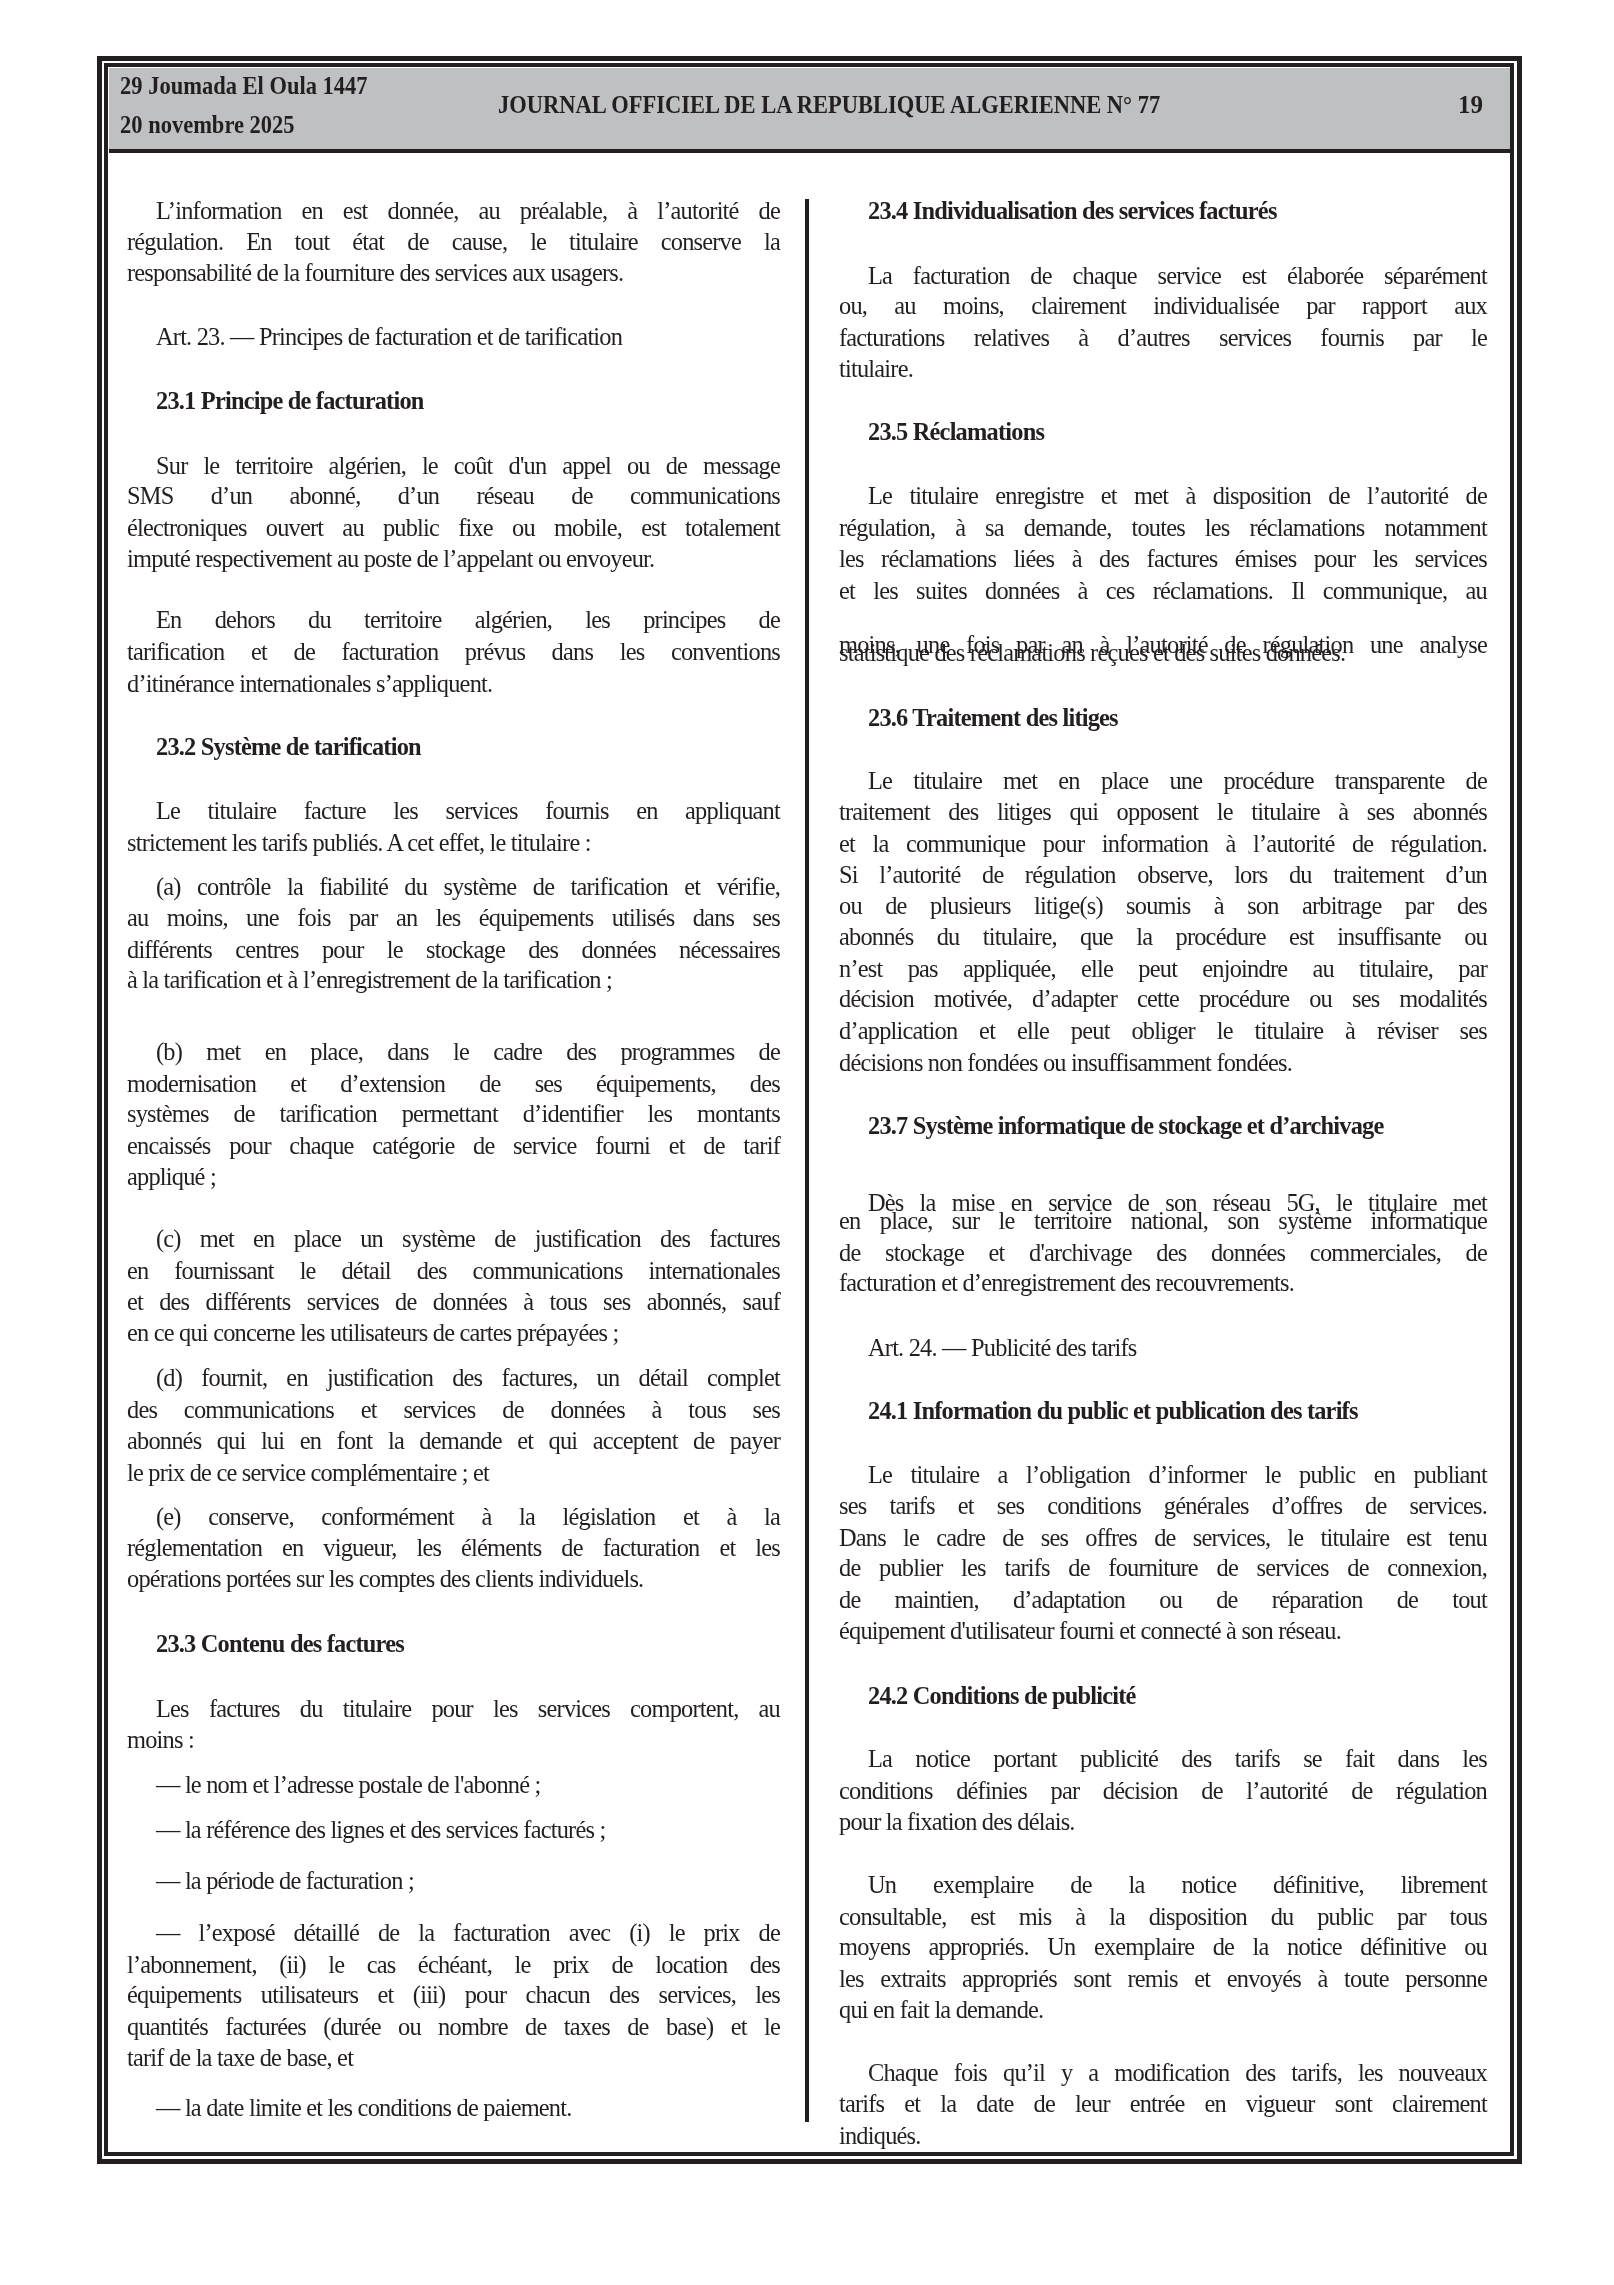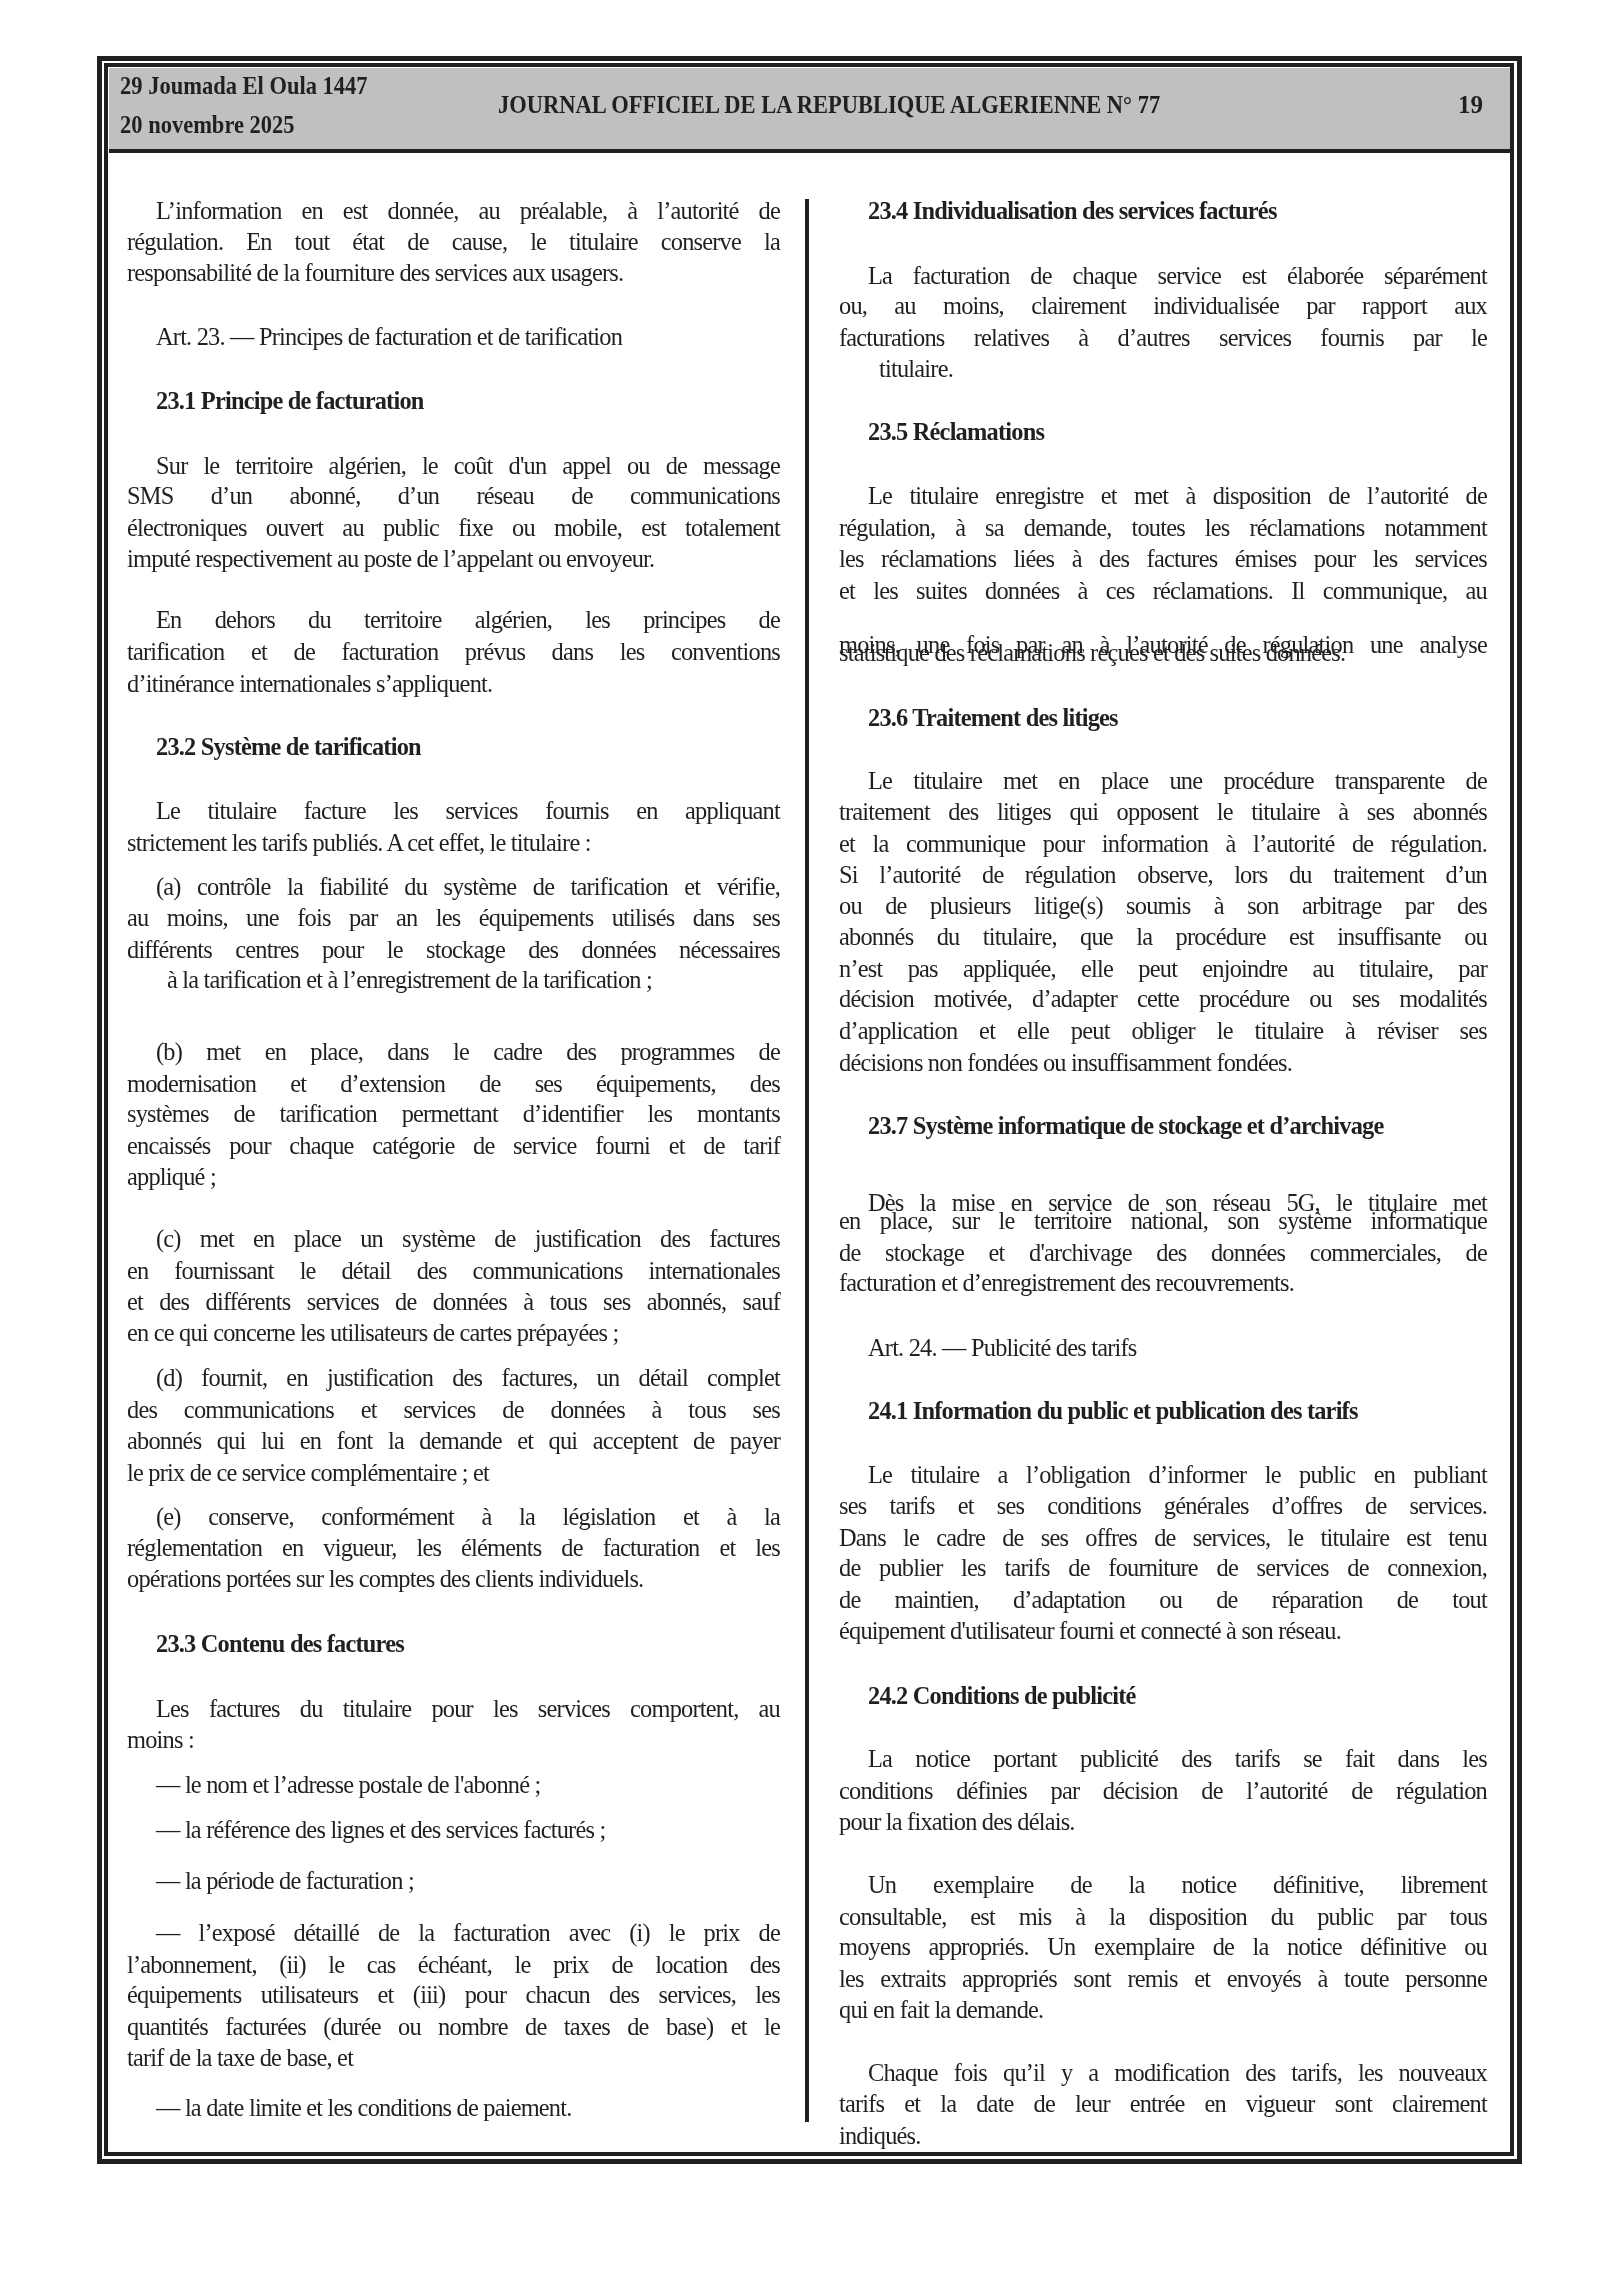--- a/index.html
+++ b/index.html
@@ -72,21 +72,21 @@
       <div class="ln cond h ind" style="top: 550px;">23.2 Système de tarification</div>
     </div>
     <div>
       <div class="ln cond ind j" style="top: 614px;">Le titulaire facture les services fournis en appliquant</div>
       <div class="ln cond" style="top: 646px;">strictement les tarifs publiés. A cet effet, le titulaire :</div>
     </div>
     <div>
       <div class="ln cond ind j" style="top: 690px;">(a) contrôle la fiabilité du système de tarification et vérifie,</div>
       <div class="ln cond j" style="top: 721px;">au moins, une fois par an les équipements utilisés dans ses</div>
       <div class="ln cond j" style="top: 753px;">différents centres pour le stockage des données nécessaires</div>
-      <div class="ln cond" style="top: 783px; margin-left: 40px;">à la tarification et à l’enregistrement de la tarification ;</div>
+      <div class="ln cond" style="top: 783px;">à la tarification et à l’enregistrement de la tarification ;</div>
     </div>
     <div>
       <div class="ln cond ind j" style="top: 855px;">(b) met en place, dans le cadre des programmes de</div>
       <div class="ln cond j" style="top: 887px;">modernisation et d’extension de ses équipements, des</div>
       <div class="ln cond j" style="top: 917px;">systèmes de tarification permettant d’identifier les montants</div>
       <div class="ln cond j" style="top: 949px;">encaissés pour chaque catégorie de service fourni et de tarif</div>
       <div class="ln cond" style="top: 980px;">appliqué ;</div>
     </div>
     <div>
       <div class="ln cond ind j" style="top: 1042px;">(c) met en place un système de justification des factures</div>
@@ -133,21 +133,21 @@
     </div>
   </div>
 <div class="col right" id="col-right" style="top: 181px;">
     <div>
       <div class="ln cond h ind" style="top: 13.6px;">23.4 Individualisation des services facturés</div>
     </div>
     <div>
       <div class="ln cond ind j" style="top: 79px;">La facturation de chaque service est élaborée séparément</div>
       <div class="ln cond j" style="top: 109px;">ou, au moins, clairement individualisée par rapport aux</div>
       <div class="ln cond j" style="top: 141px;">facturations relatives à d’autres services fournis par le</div>
-      <div class="ln cond" style="top: 172px; margin-left: 40px;">titulaire.</div>
+      <div class="ln cond" style="top: 172px;">titulaire.</div>
     </div>
     <div>
       <div class="ln cond h ind" style="top: 235px;">23.5 Réclamations</div>
     </div>
     <div>
       <div class="ln cond ind j" style="top: 299px;">Le titulaire enregistre et met à disposition de l’autorité de</div>
       <div class="ln cond j" style="top: 331px;">régulation, à sa demande, toutes les réclamations notamment</div>
       <div class="ln cond j" style="top: 362px;">les réclamations liées à des factures émises pour les services</div>
       <div class="ln cond j" style="top: 394px;">et les suites données à ces réclamations. Il communique, au</div>
       <div class="ln cond j" style="top: 448px;">moins, une fois par an à l’autorité de régulation une analyse</div>

